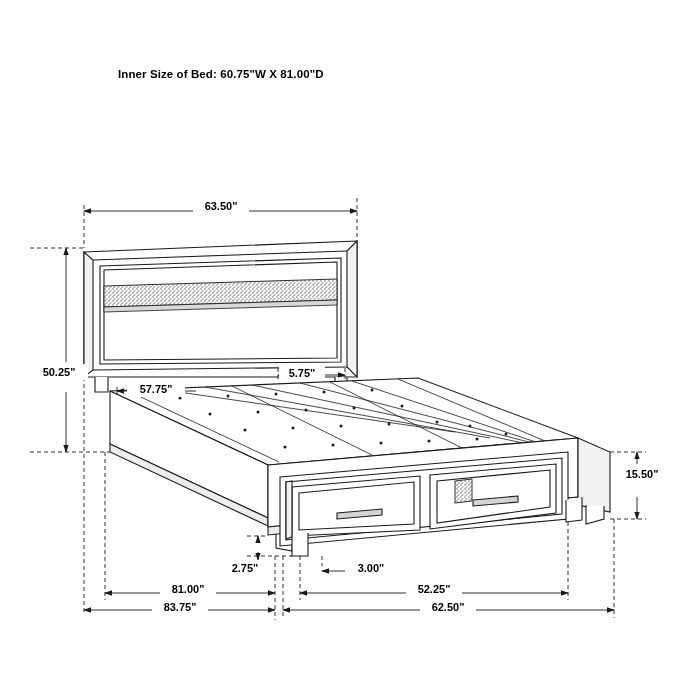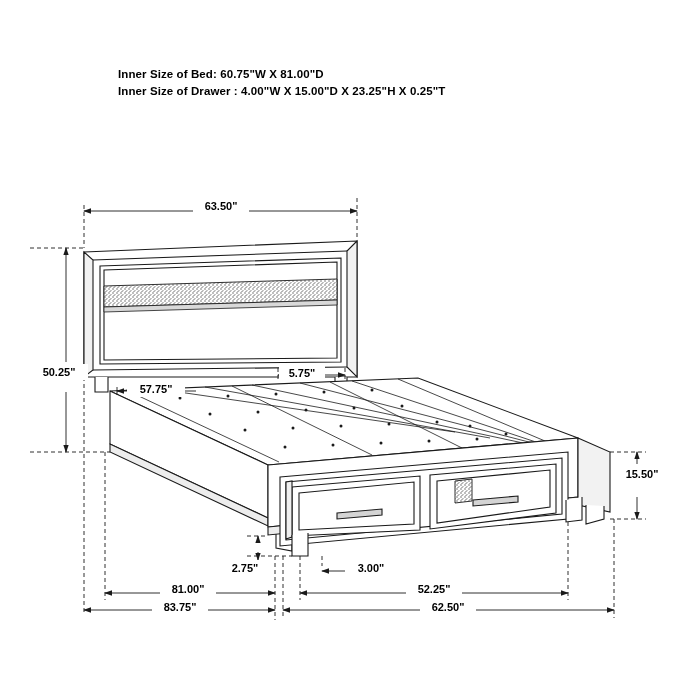--- a/index.html
+++ b/index.html
@@ -45,21 +45,20 @@
     fill: #000000;
   }
 </style>
 </head>
 <body>
 
 <div id="stage">
 
   <div class="spec-block">
     <div class="spec-line">Inner Size of Bed: 60.75"W X 81.00"D</div>
-    <div class="spec-line">Inner Size of Drawer : 4.00"W X 15.00"D X 23.25"H X 0.25"T</div>
   </div>
 
   <svg class="diagram" viewBox="0 0 700 700">
     <defs>
       <marker id="arrEnd" markerWidth="9" markerHeight="9" refX="8" refY="3" orient="auto" markerUnits="strokeWidth">
         <path d="M0,0 L9,3 L0,6 z" fill="#1a1a1a"></path>
       </marker>
       <marker id="arrStart" markerWidth="9" markerHeight="9" refX="1" refY="3" orient="auto" markerUnits="strokeWidth">
         <path d="M9,0 L0,3 L9,6 z" fill="#1a1a1a"></path>
       </marker>

